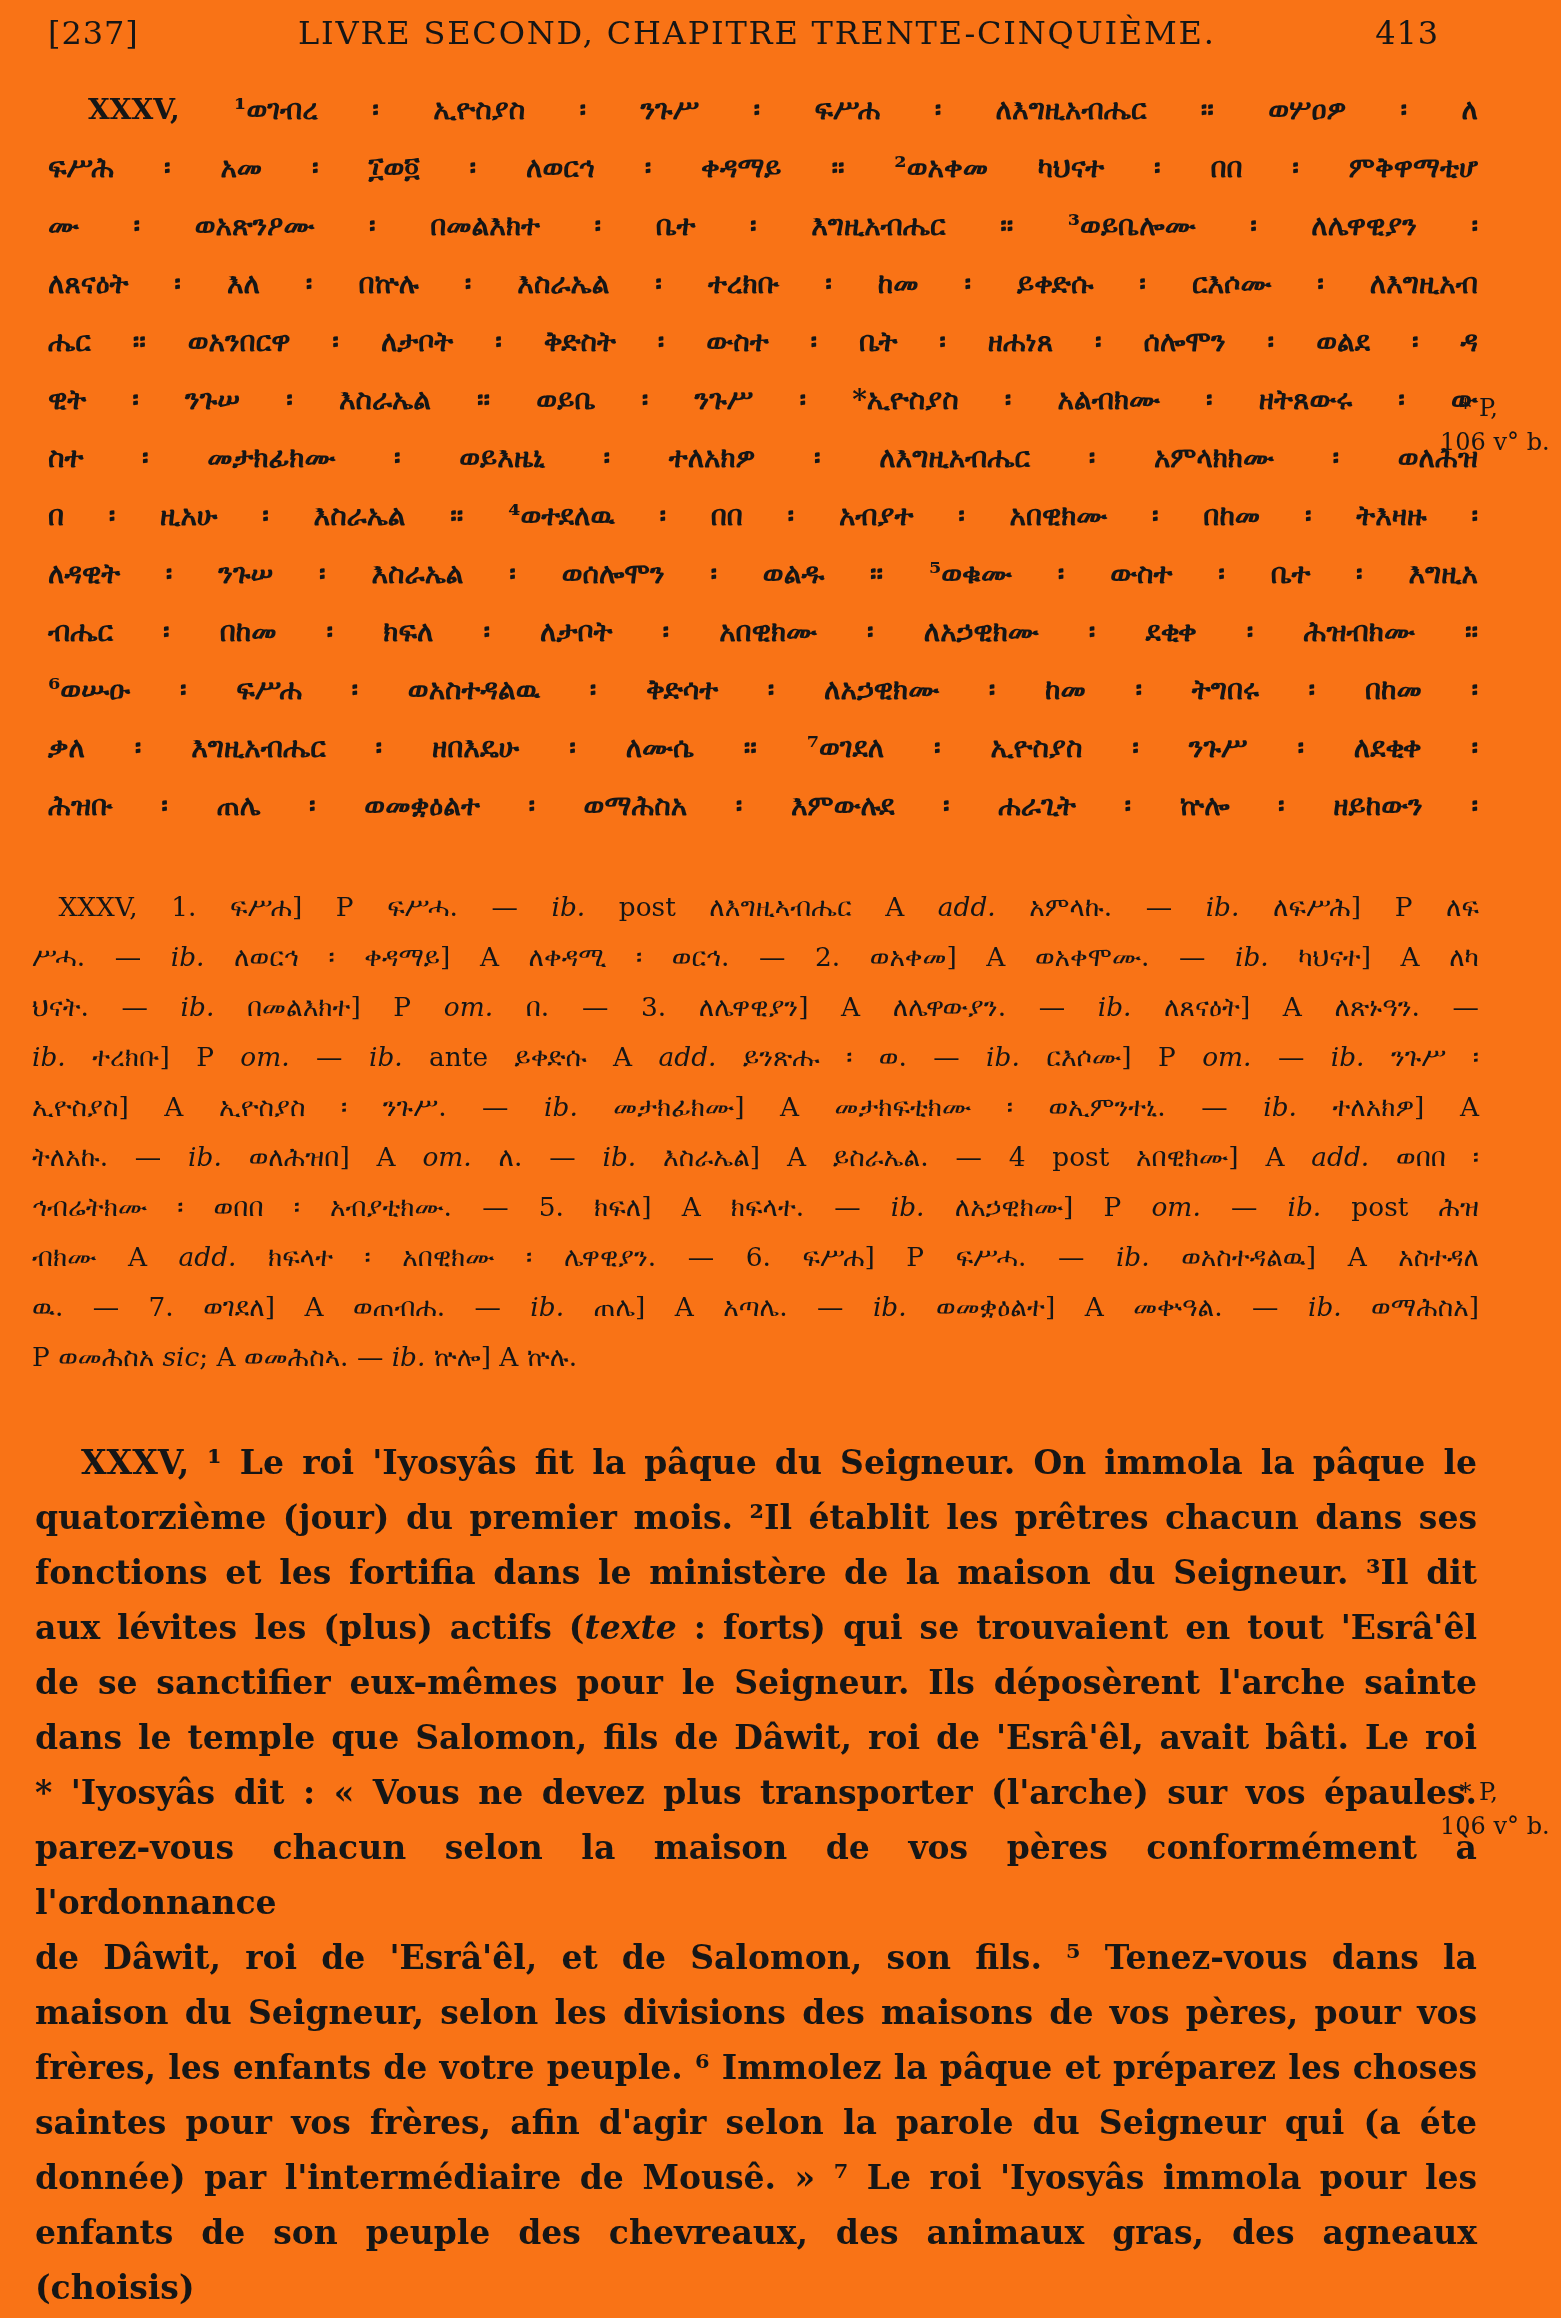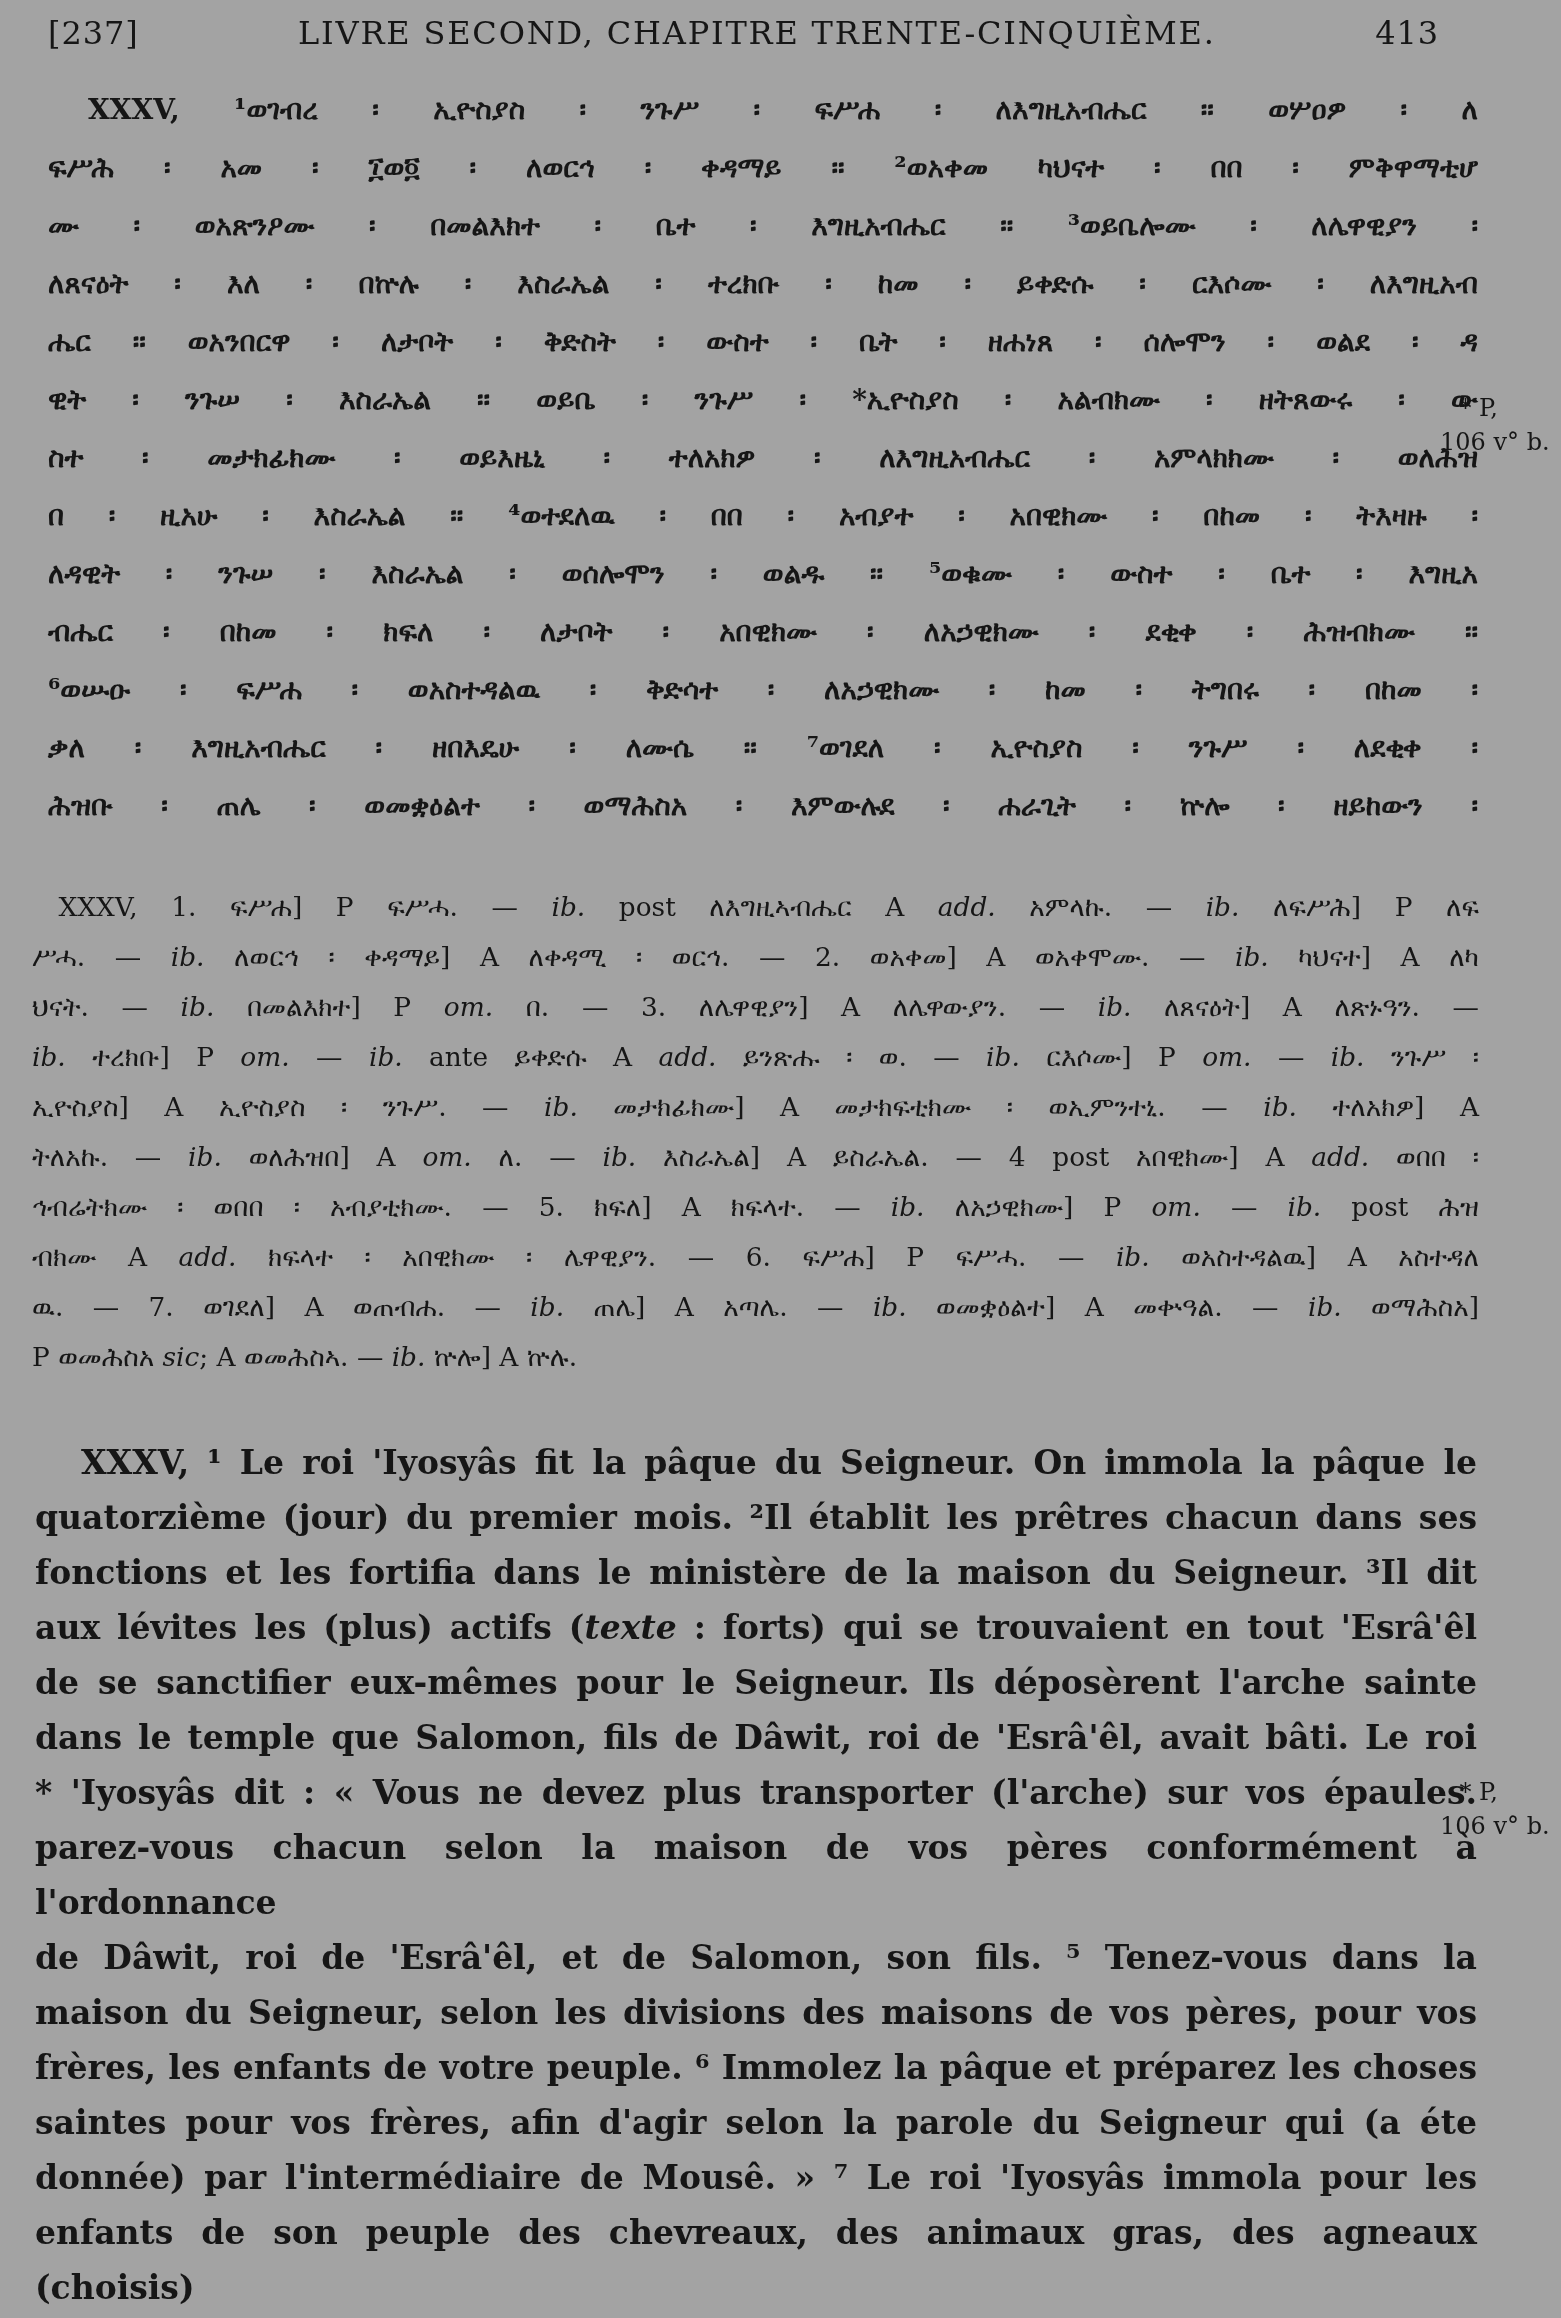--- a/index.html
+++ b/index.html
@@ -1,20 +1,20 @@
 <!DOCTYPE html>
 <html style="font-size:14px"><head>
 <meta charset="utf-8">
 <style>
   html,body{margin:0;padding:0;background:#e8e6e0;}
   .page{
     position:relative;
     width:1562px;height:2319px;
     margin:0 auto;
-    background:#a3a3a3;
+    background:#f97316;
     color:#161616;
     font-family:"DejaVu Serif","Liberation Serif",serif;
     overflow:hidden;
   }
   
   .running-head{
     position:absolute;top:14px;left:48px;width:1391px;
     display:flex;justify-content:space-between;align-items:baseline;
     font-size:32px;letter-spacing:0.9px;
   }

